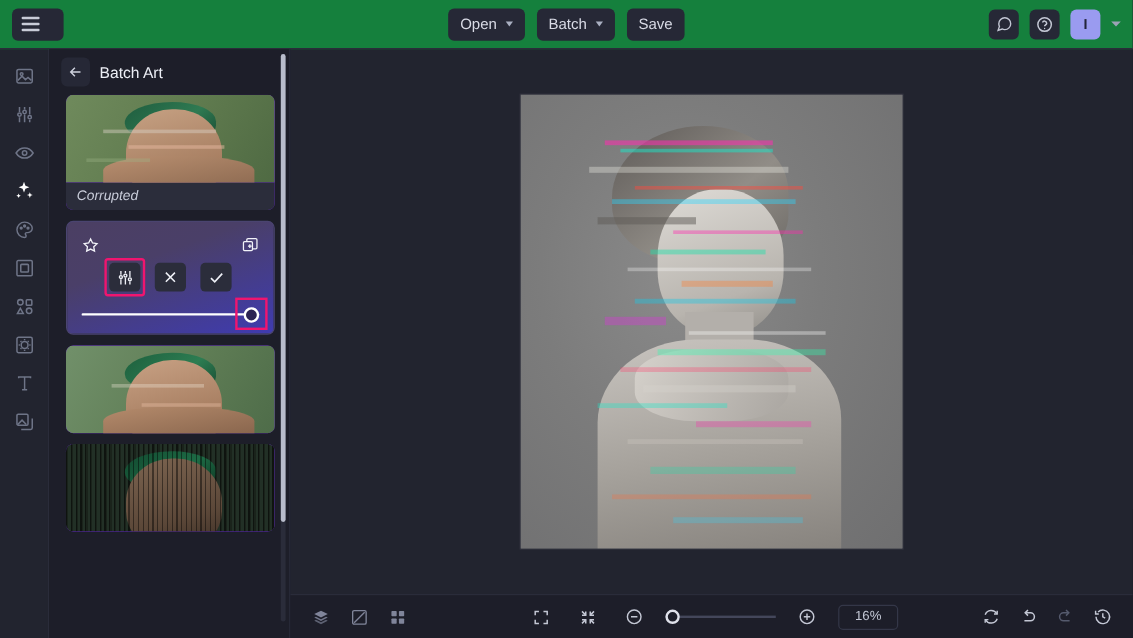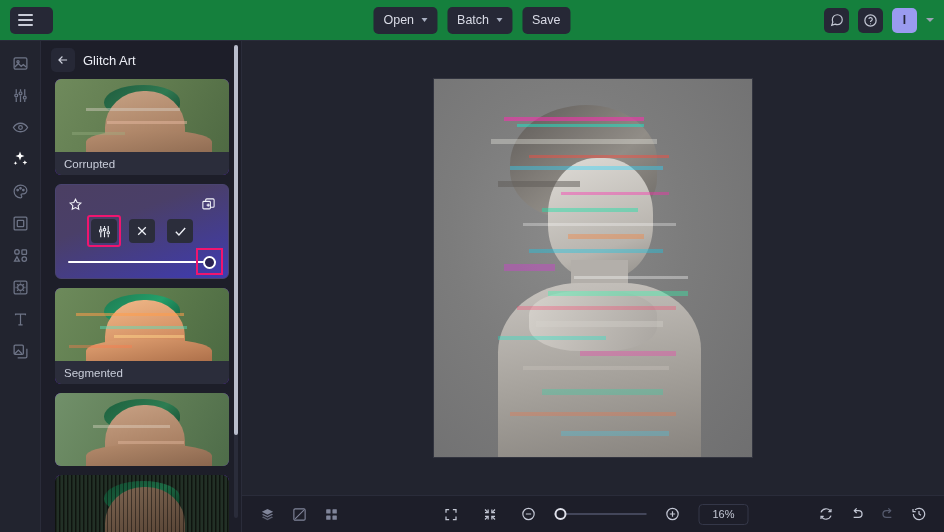--- a/index.html
+++ b/index.html
@@ -85,21 +85,21 @@
   .panel-title { font-size: 13px; color: #eceef5; }
 
   .panel-scroll {
     flex: 1; overflow: hidden; position: relative;
     padding: 0 12px 0 14px;
   }
   .cards { display: flex; flex-direction: column; gap: 9px; }
 
   .card {
     border-radius: 6px; overflow: hidden; cursor: pointer;
-    background: #6d28d9; flex: 0 0 auto;
+    background: #6d28d9; flex: 0 0 auto; font-style: italic;
   }
   .thumb { height: 73px; width: 100%; position: relative; overflow: hidden; }
   .card-label {
     height: 23px; display: flex; align-items: center;
     padding: 0 9px; font-size: 11.5px; color: #c9cdda; background: #2b2d3b;
   }
 
   
   .portrait { position: absolute; inset: 0; }
   .p-bg { position: absolute; inset: 0; }
@@ -321,21 +321,21 @@
       </div>
     </div>
 
     <div class="panel">
       <div class="panel-head">
         <div class="back-btn">
           <svg width="14" height="14" viewBox="0 0 24 24" fill="none" stroke="currentColor" stroke-width="2">
             <path d="M19 12H5M11 6l-6 6 6 6"></path>
           </svg>
         </div>
-        <div class="panel-title">Glitch Art</div>
+        <div class="panel-title">Batch Art</div>
       </div>
 
       <div class="panel-scroll">
         <div class="cards">
 
           <div class="card">
             <div class="thumb">
               <div class="portrait">
                 <div class="p-bg" style="background:linear-gradient(120deg,#6f8a5c,#5f7a4e 55%,#4f6a43);"></div>
                 <div class="p-wrap" style="background:linear-gradient(140deg,#1f5c3e,#2f7a52 60%,#1b4c33);"></div>
@@ -389,37 +389,20 @@
               </div>
             </div>
 
             <div class="sel-slider">
               <span class="sel-track"></span>
               <span class="sel-knob"></span>
               <span class="knob-hl"></span>
             </div>
           </div>
 
-          <div class="card">
-            <div class="thumb">
-              <div class="portrait">
-                <div class="p-bg" style="background:linear-gradient(120deg,#6d8a5b,#5c7a4c 55%,#4c6a42);"></div>
-                <div class="p-wrap" style="background:linear-gradient(140deg,#1e7a52,#23a06a 55%,#13583a);"></div>
-                <div class="p-head" style="background:linear-gradient(165deg,#f0b989,#d08a5e 62%,#9a613f);"></div>
-                <div class="p-shoulder" style="background:linear-gradient(170deg,#e3a273,#a96c47);"></div>
-                <div class="glitch-bars">
-                  <span style="left:12%;top:34%;width:62%;background:#ff9c4a;opacity:.55"></span>
-                  <span style="left:26%;top:52%;width:50%;background:#52e3c2;opacity:.45"></span>
-                  <span style="left:34%;top:64%;width:40%;background:#ffd58a;opacity:.5"></span>
-                  <span style="left:8%;top:78%;width:36%;background:#ff7b4a;opacity:.4"></span>
-                </div>
-              </div>
-            </div>
-            <div class="card-label">Segmented</div>
-          </div>
 
           <div class="card">
             <div class="thumb">
               <div class="portrait">
                 <div class="p-bg" style="background:linear-gradient(120deg,#71906a,#5f7d55 55%,#4e6c49);"></div>
                 <div class="p-wrap" style="background:linear-gradient(140deg,#1d5f3d,#2d7d52 60%,#194a31);"></div>
                 <div class="p-head" style="background:linear-gradient(165deg,#c8a184,#a67d60 65%,#79563f);"></div>
                 <div class="p-shoulder" style="background:linear-gradient(170deg,#b58b6c,#86634b);"></div>
                 <div class="glitch-bars">
                   <span style="left:22%;top:44%;width:44%;background:#efe6d8;opacity:.35"></span>

